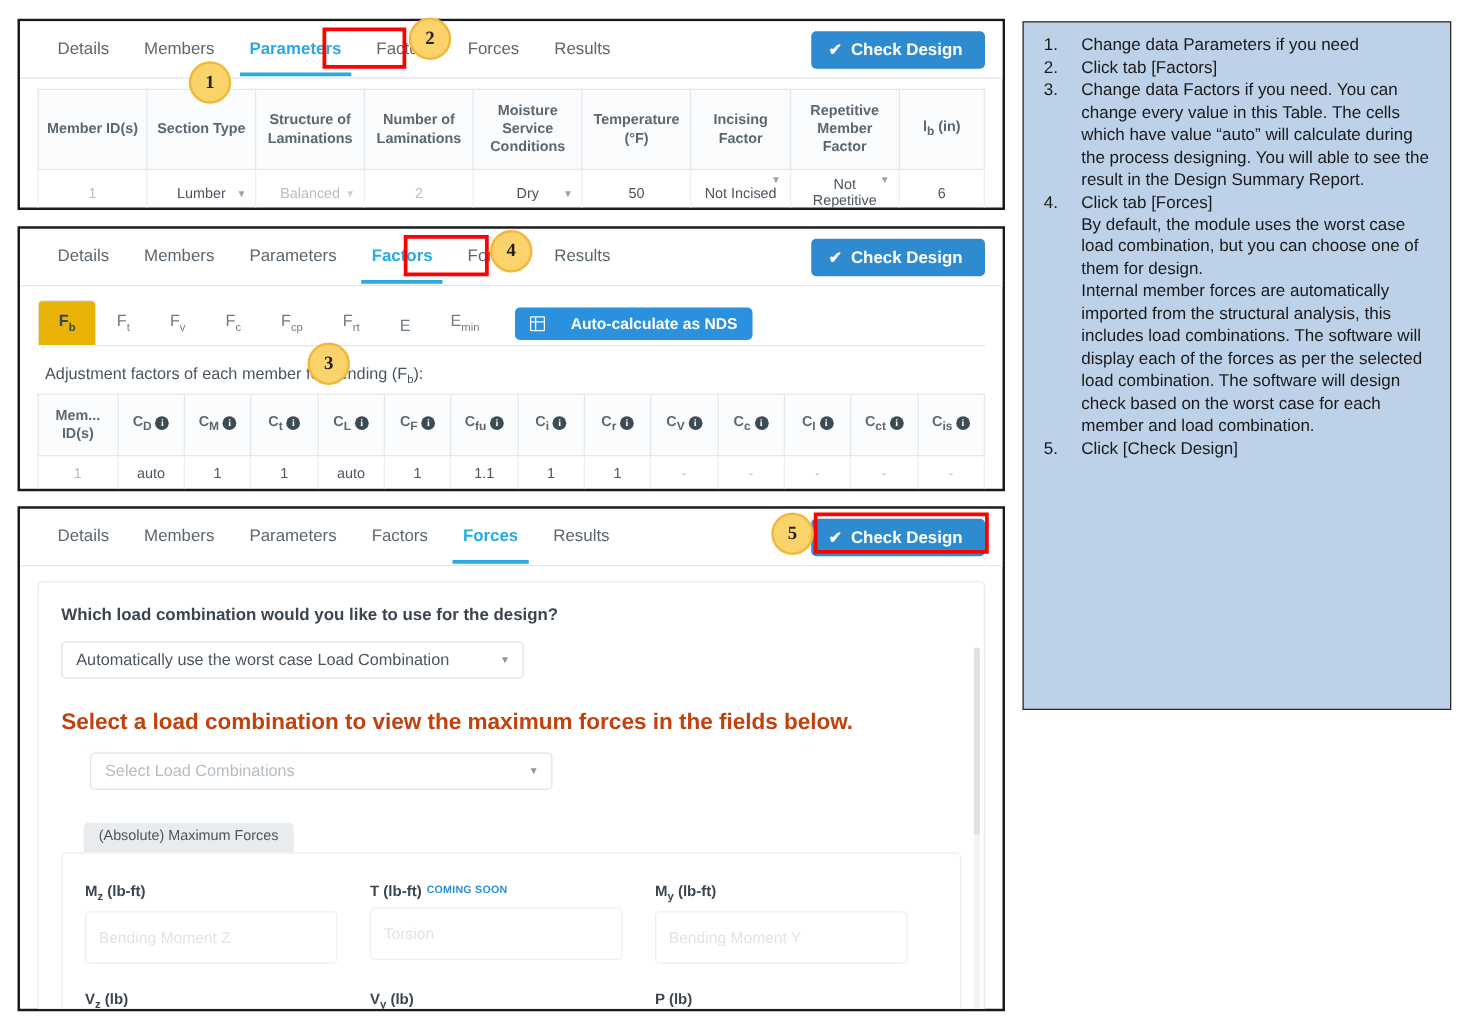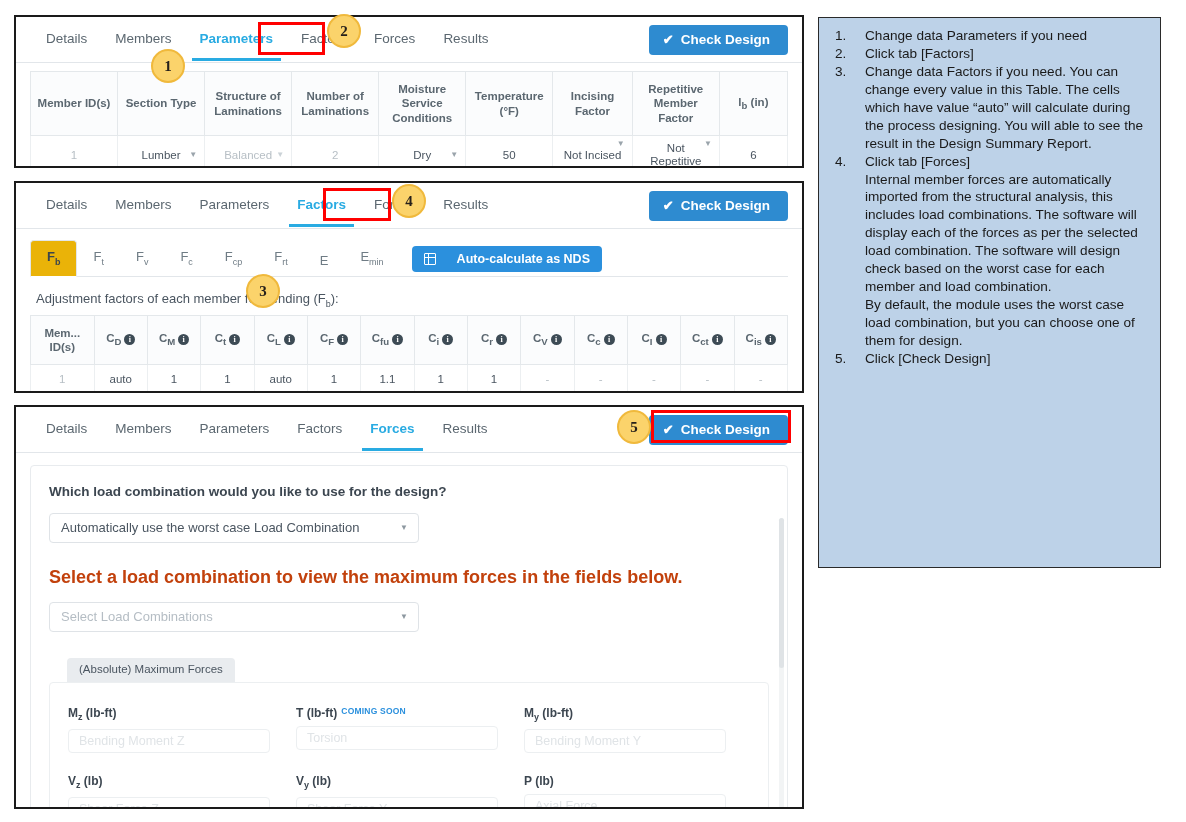--- a/index.html
+++ b/index.html
@@ -206,21 +206,21 @@
     border: 1px solid #dfe3e7;
     border-radius: 4px;
     background: #fff;
     font-size: 13px;
     color: #4a5560;
     padding: 7px 26px 7px 11px;
     line-height: 1;
     white-space: nowrap;
     overflow: hidden;
   }
-  .select.placeholder { color: #b5bdc4; }
+  .select.placeholder { color: #b5bdc4; margin-left: 23px; }
   .select .sc {
     position: absolute; right: 10px; top: 50%;
     transform: translateY(-50%);
     font-size: 8px; color: #8d98a0;
   }
 
   .maxforce-tab {
     display: inline-block;
     background: #e9ecef;
     color: #4a5560;
@@ -249,21 +249,21 @@
   .coming {
     color: #2b90dd;
     font-size: 8.5px;
     font-weight: bold;
     letter-spacing: .2px;
     margin-left: 4px;
     vertical-align: 3px;
   }
   .finput {
     width: 100%;
-    height: 24px;
+    height: 42px;
     border: 1px solid #eceff1;
     border-radius: 4px;
     background: #fff;
     font-size: 12.5px;
     color: #e0e4e7;
     padding: 8px 10px;
     line-height: 1;
   }
   .finput::placeholder { color: #e0e4e7; }
 
@@ -582,22 +582,22 @@
       <div class="ins-num">3.</div>
       <div class="ins-body">
         <p>Change data Factors if you need. You can change every value in this Table. The cells which have value  “auto” will calculate during the process designing. You will able to see the result in the Design Summary Report.</p>
       </div>
     </div>
 
     <div class="ins-item">
       <div class="ins-num">4.</div>
       <div class="ins-body">
         <p>Click tab [Forces]</p>
+        <p>By default, the module uses the worst case load combination, but you can choose one of them for design.</p>
         <p>Internal member forces are automatically imported from the structural analysis, this includes load combinations. The software will display each of the forces as per the selected load combination. The software will design check based on the worst case for each member and load combination.</p>
-        <p>By default, the module uses the worst case load combination, but you can choose one of them for design.</p>
       </div>
     </div>
 
     <div class="ins-item">
       <div class="ins-num">5.</div>
       <div class="ins-body">
         <p>Click [Check Design]</p>
       </div>
     </div>
 

